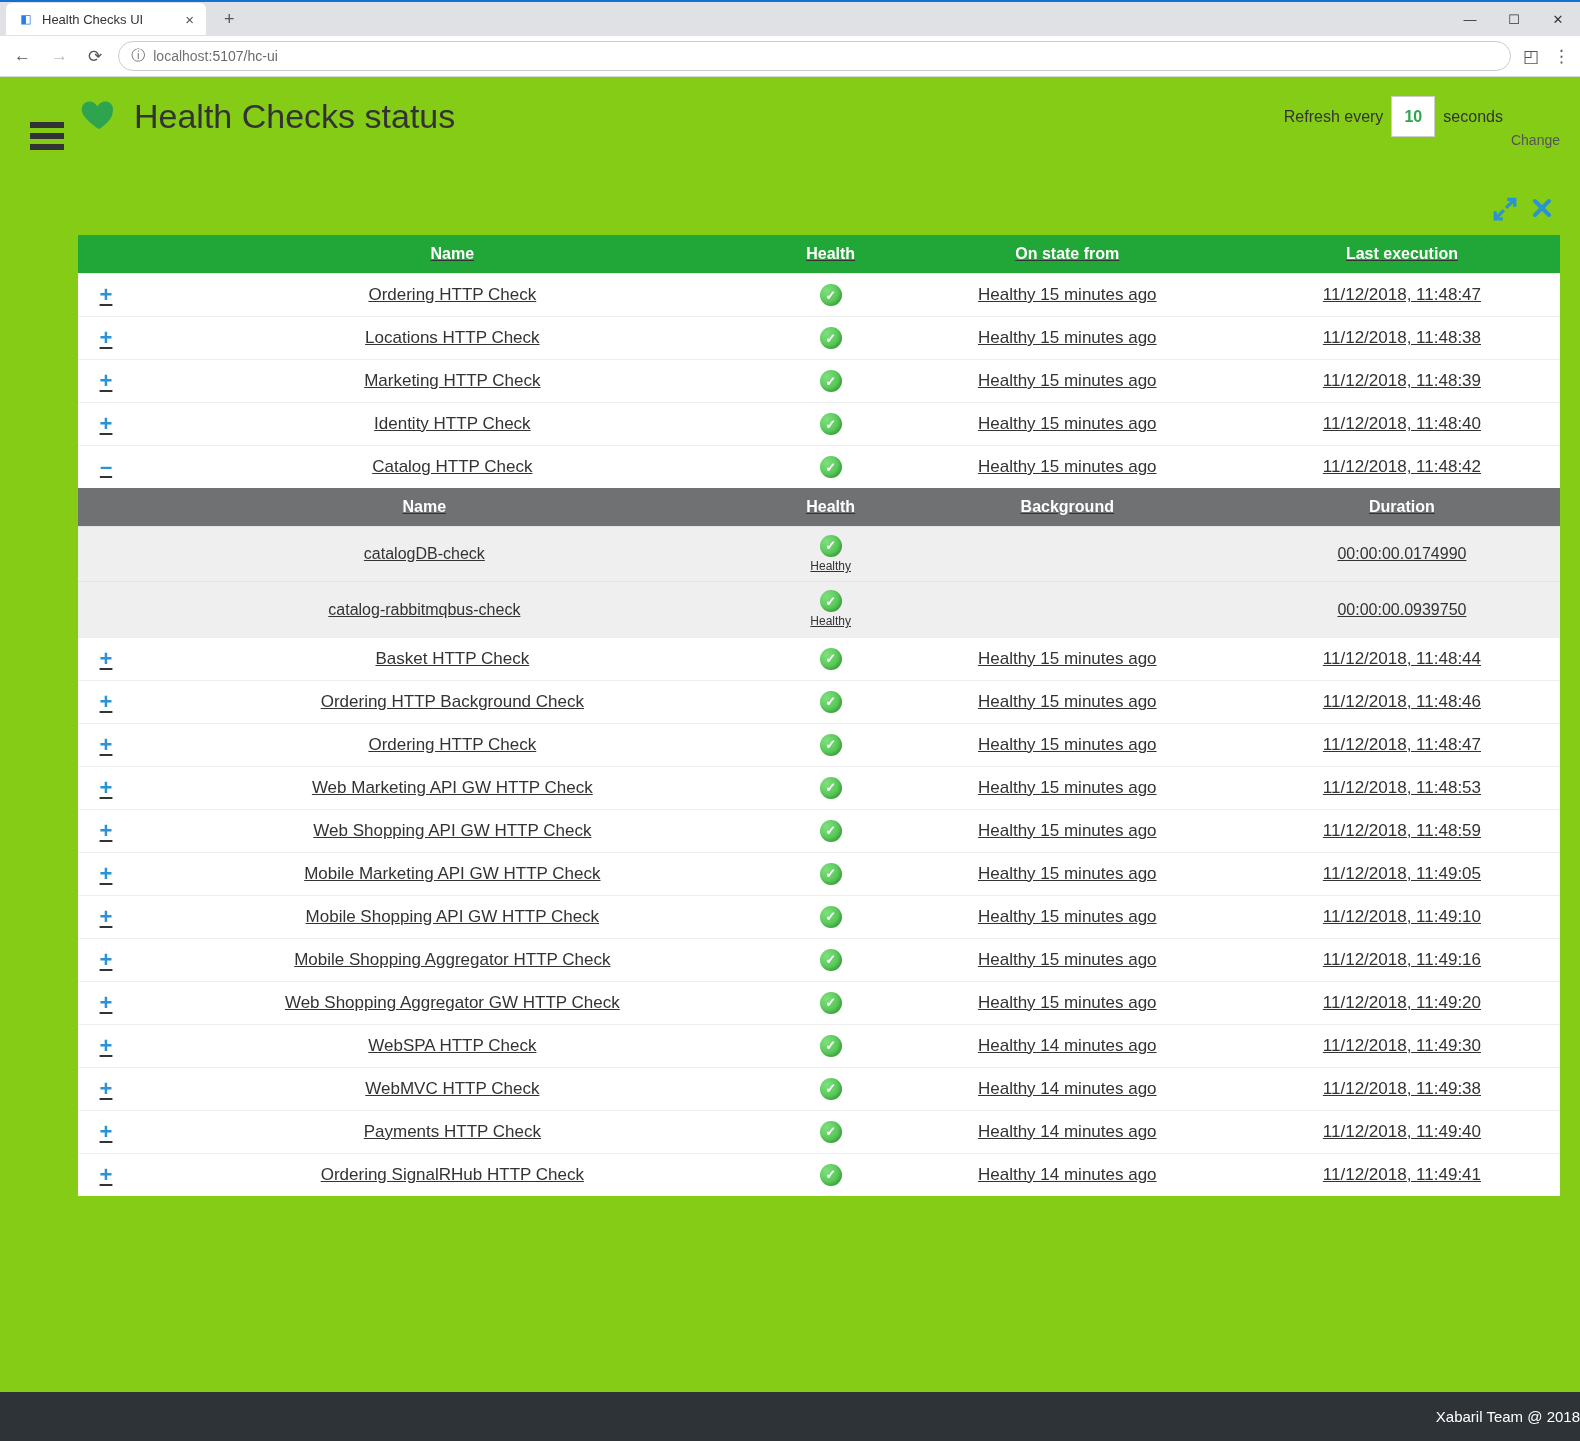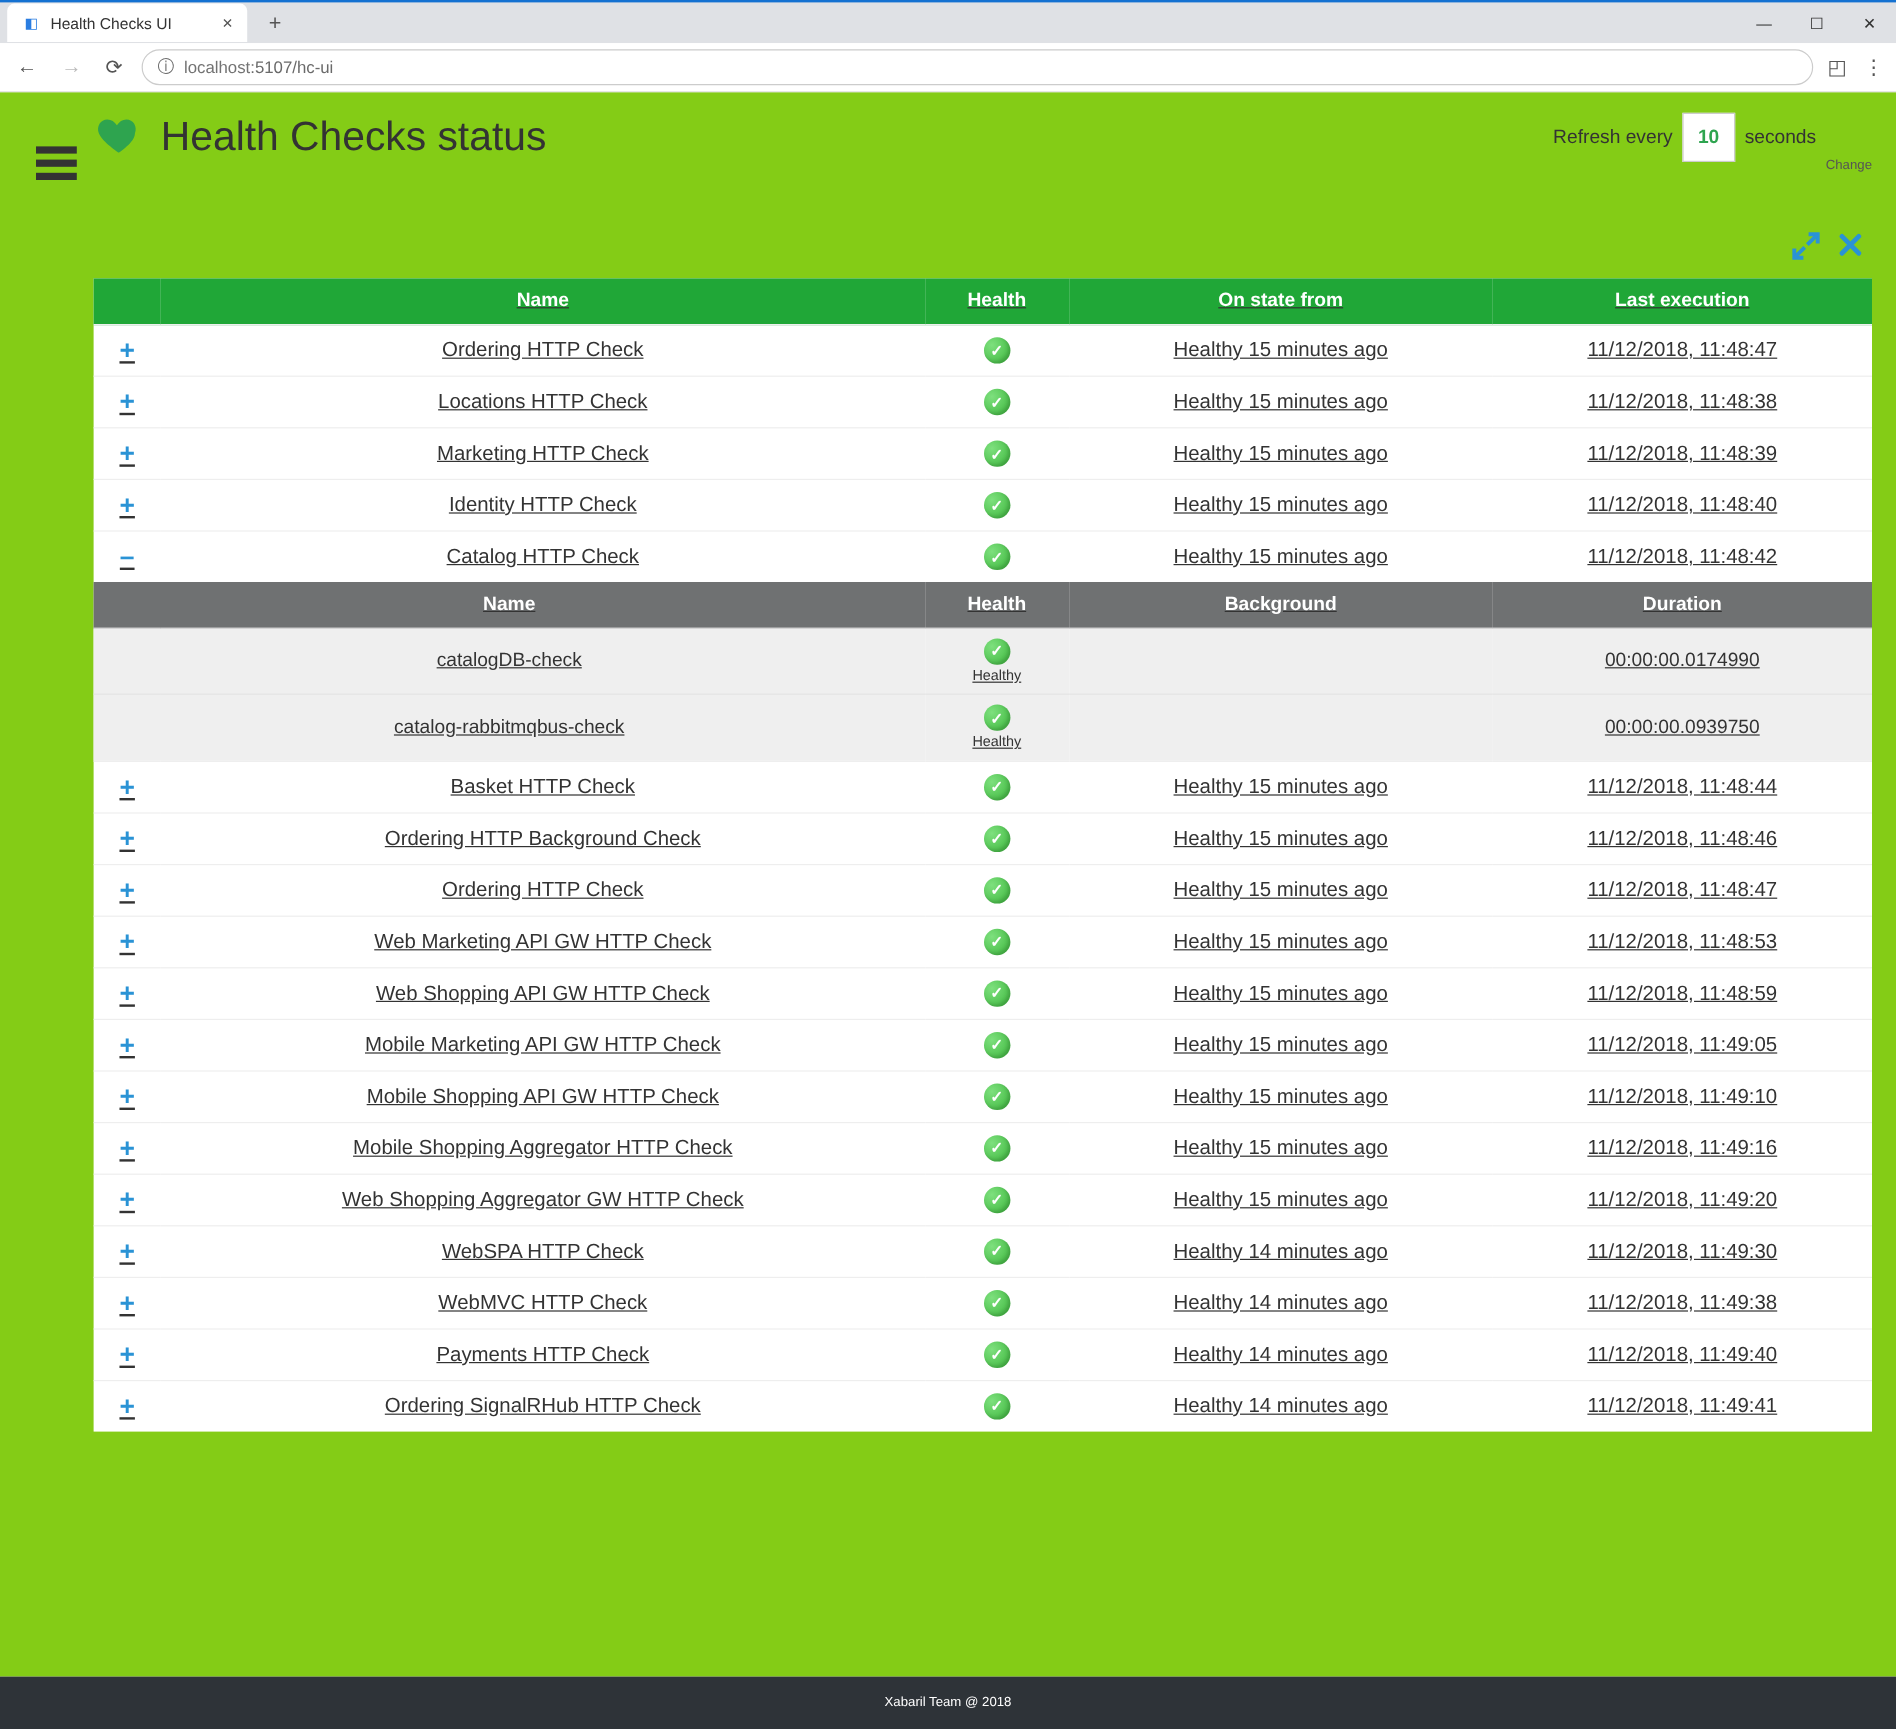--- a/index.html
+++ b/index.html
@@ -155,21 +155,21 @@
     width: 44px;
     height: 41px;
     border: 1px solid #ccc;
     text-align: center;
     font-size: 16px;
     font-weight: 700;
     color: #2ea44f;
   }
   .change-link {
     color: #555;
-    font-size: 11px;
+    font-size: 14px;
     cursor: pointer;
     margin-top: 47px;
   }
 
   .panel-actions {
     display: flex;
     justify-content: flex-end;
     gap: 12px;
     padding: 30px 6px 10px 0;
   }
@@ -244,23 +244,23 @@
     display: block;
     font-size: 12px;
     color: #333;
     margin-top: 2px;
   }
 
   
   footer.page-footer {
     background: #2e3338;
     color: #fff;
-    text-align: center;
+    text-align: right;
     padding: 16px 0;
-    font-size: 11px;
+    font-size: 15px;
   }
 </style>
 </head>
 <body>
 
 <div class="browser-chrome">
   <div class="tab-strip">
     <div class="tab">
       <span class="favicon">◧</span>
       <span>Health Checks UI</span>

